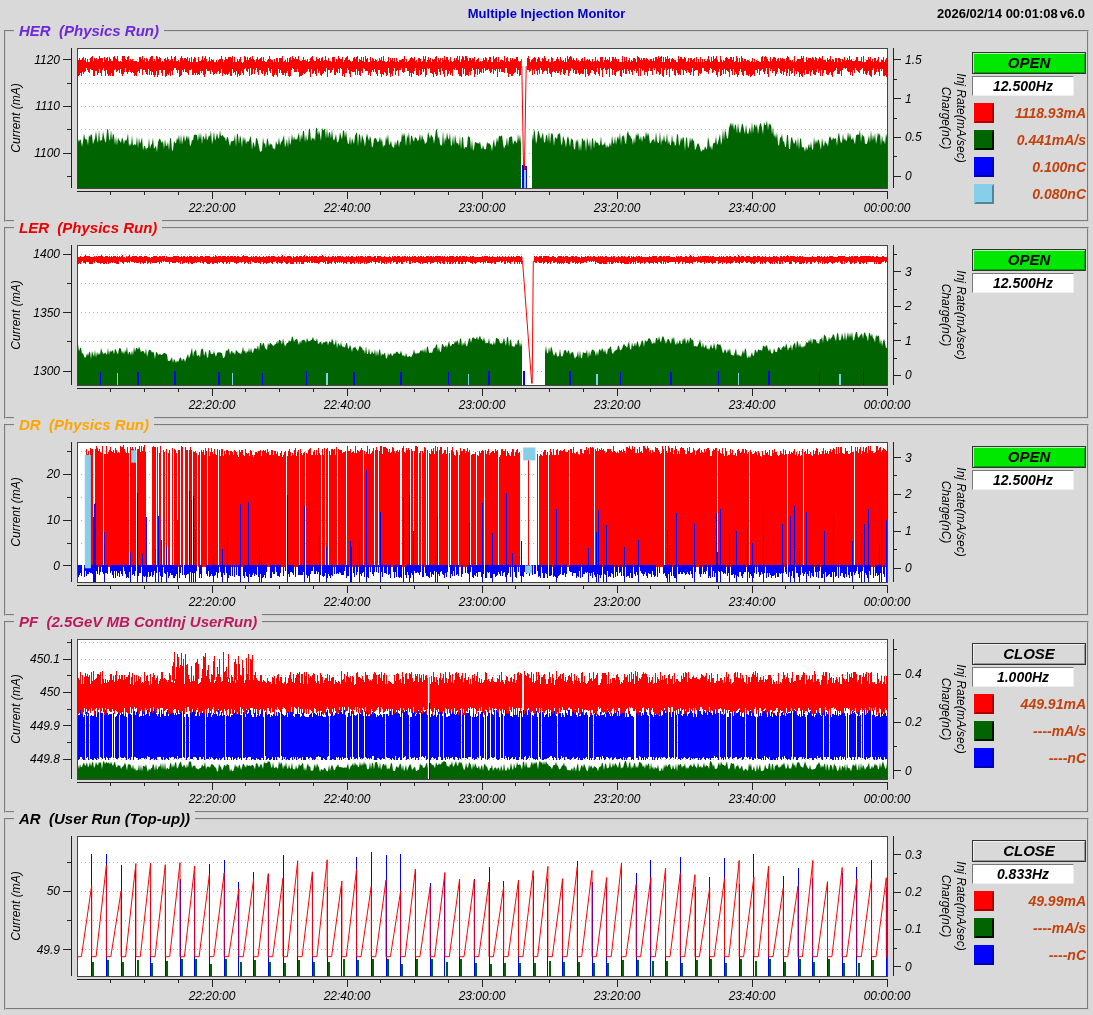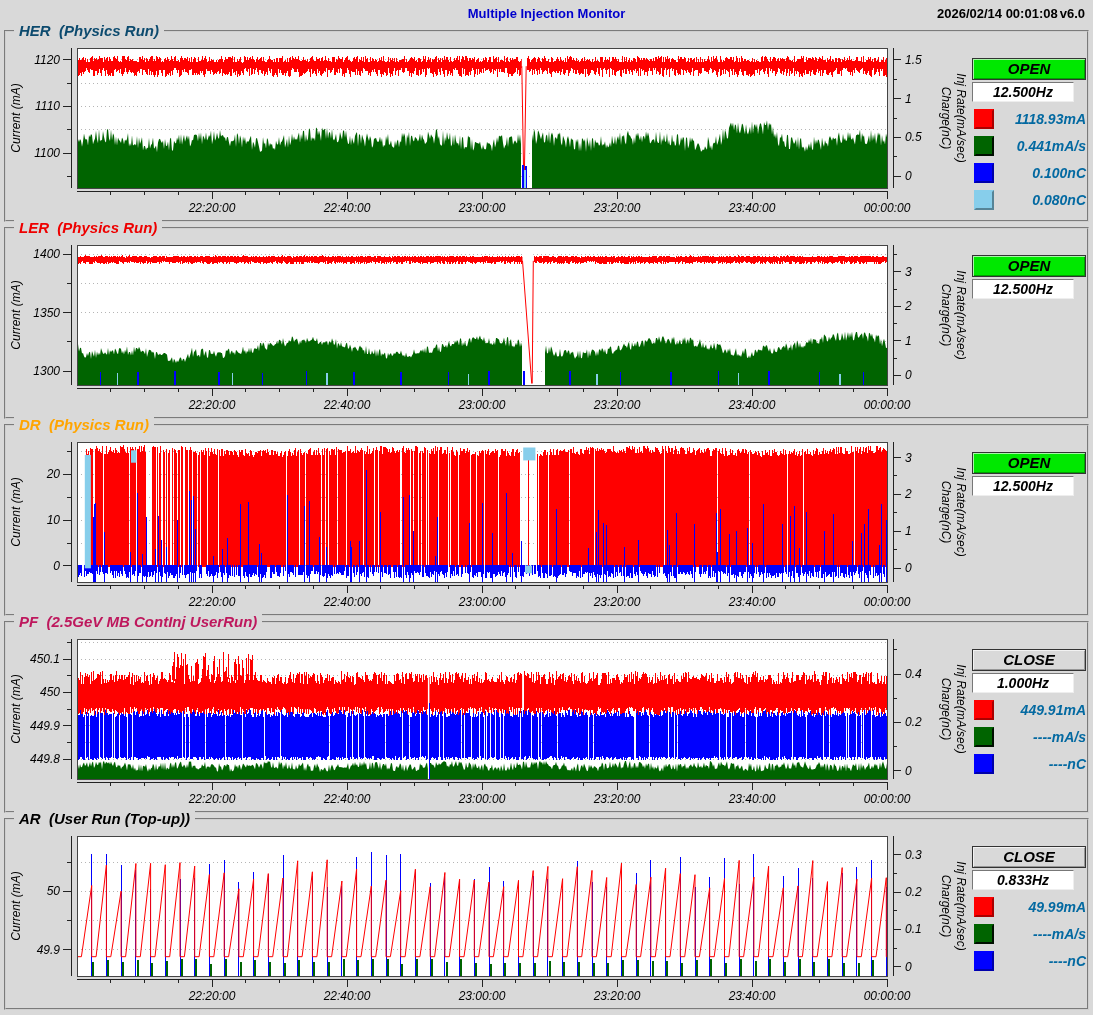--- a/index.html
+++ b/index.html
@@ -13,41 +13,41 @@
   .hdr-right{position:absolute;top:6px;right:8px;color:#000;
     font:bold 13px "Liberation Sans",sans-serif;}
   .hdr-right span{margin-left:2px}
   .panel{position:absolute;left:4px;width:1085px;height:192px;
     box-sizing:border-box;border:2px groove #cfcfcf;}
   .panel-title{position:absolute;top:-10px;left:8px;background:#d9d9d9;
     padding:0 5px;font:bold italic 15px "Liberation Sans",sans-serif;white-space:pre;}
   .chart{position:absolute;left:0;top:0;width:962px;height:188px}
   .chart svg{display:block}
   .chart text{font-family:"Liberation Sans",sans-serif;font-style:italic;fill:#000}
-  .legend{position:absolute;left:966px;top:26px;width:114px}
+  .legend{position:absolute;left:966px;top:20px;width:114px}
   .status{box-sizing:border-box;width:114px;height:22px;text-align:center;
     border:1px solid #333;
     box-shadow:inset 1px 1px 0 rgba(255,255,255,.65), inset -1px -1px 0 rgba(0,0,0,.3);
     font:bold italic 15px "Liberation Sans",sans-serif;line-height:20px;color:#000;}
   .rate{box-sizing:border-box;margin-top:2px;width:102px;height:20px;background:#fff;
     border:1px solid;border-color:#777 #eee #eee #777;text-align:center;
     font:bold italic 14px "Liberation Sans",sans-serif;line-height:18px;color:#000;}
   .rows{margin-top:7px}
   .l-row{display:flex;align-items:center;height:20px;margin-bottom:7px}
   .swatch{width:16px;height:16px;border-style:outset;border-width:2px;margin-left:2px;flex:none}
-  .l-val{flex:1;text-align:right;font:bold italic 14px "Liberation Sans",sans-serif;color:#0369a1}
+  .l-val{flex:1;text-align:right;font:bold italic 14px "Liberation Sans",sans-serif;color:#c2410c}
 </style>
 </head>
 <body>
 
 <div class="hdr-title">Multiple Injection Monitor</div>
 <div class="hdr-right"><span>2026/02/14 00:01:08</span><span>v6.0</span></div>
 
 <section class="panel" style="top:30px">
-  <span class="panel-title" style="color: #0c4a6e;">HER  (Physics Run)</span>
+  <span class="panel-title" style="color: #6d28d9;">HER  (Physics Run)</span>
   <div class="chart" id="chart-0">
       <svg width="962" height="188" viewBox="0 0 962 188">
         <defs>
           <clipPath id="clip0">
             <rect x="71" y="16" width="810" height="140"></rect>
           </clipPath>
         </defs>
         <rect x="71" y="16" width="810" height="140" fill="#ffffff"></rect>
         <path d="M71,121H881M71,74.3H881M71,27.7H881M71,144.3H881M71,97.7H881M71,51H881" stroke="#b5b5b5" stroke-width="1" stroke-dasharray="1 3" fill="none" shape-rendering="crispEdges"></path>
         <g clip-path="url(#clip0)">

